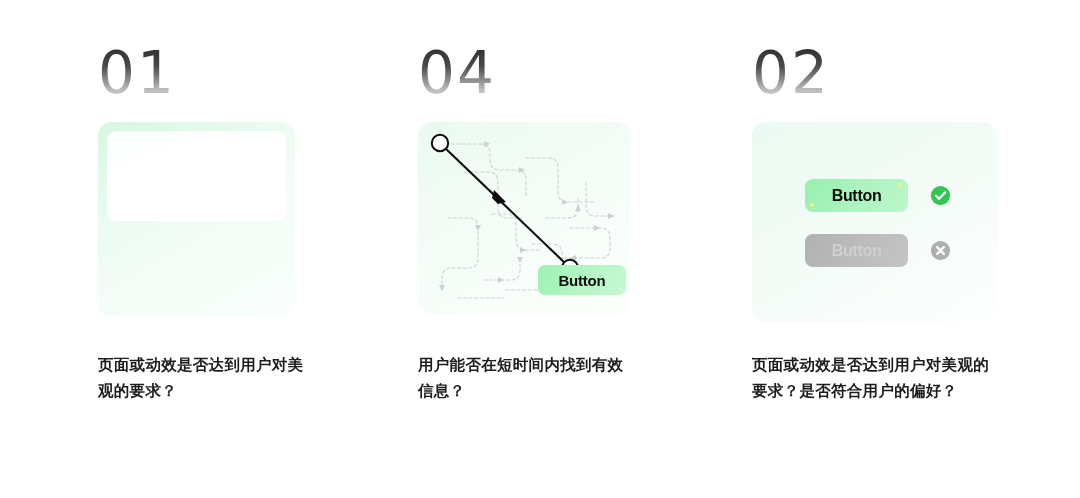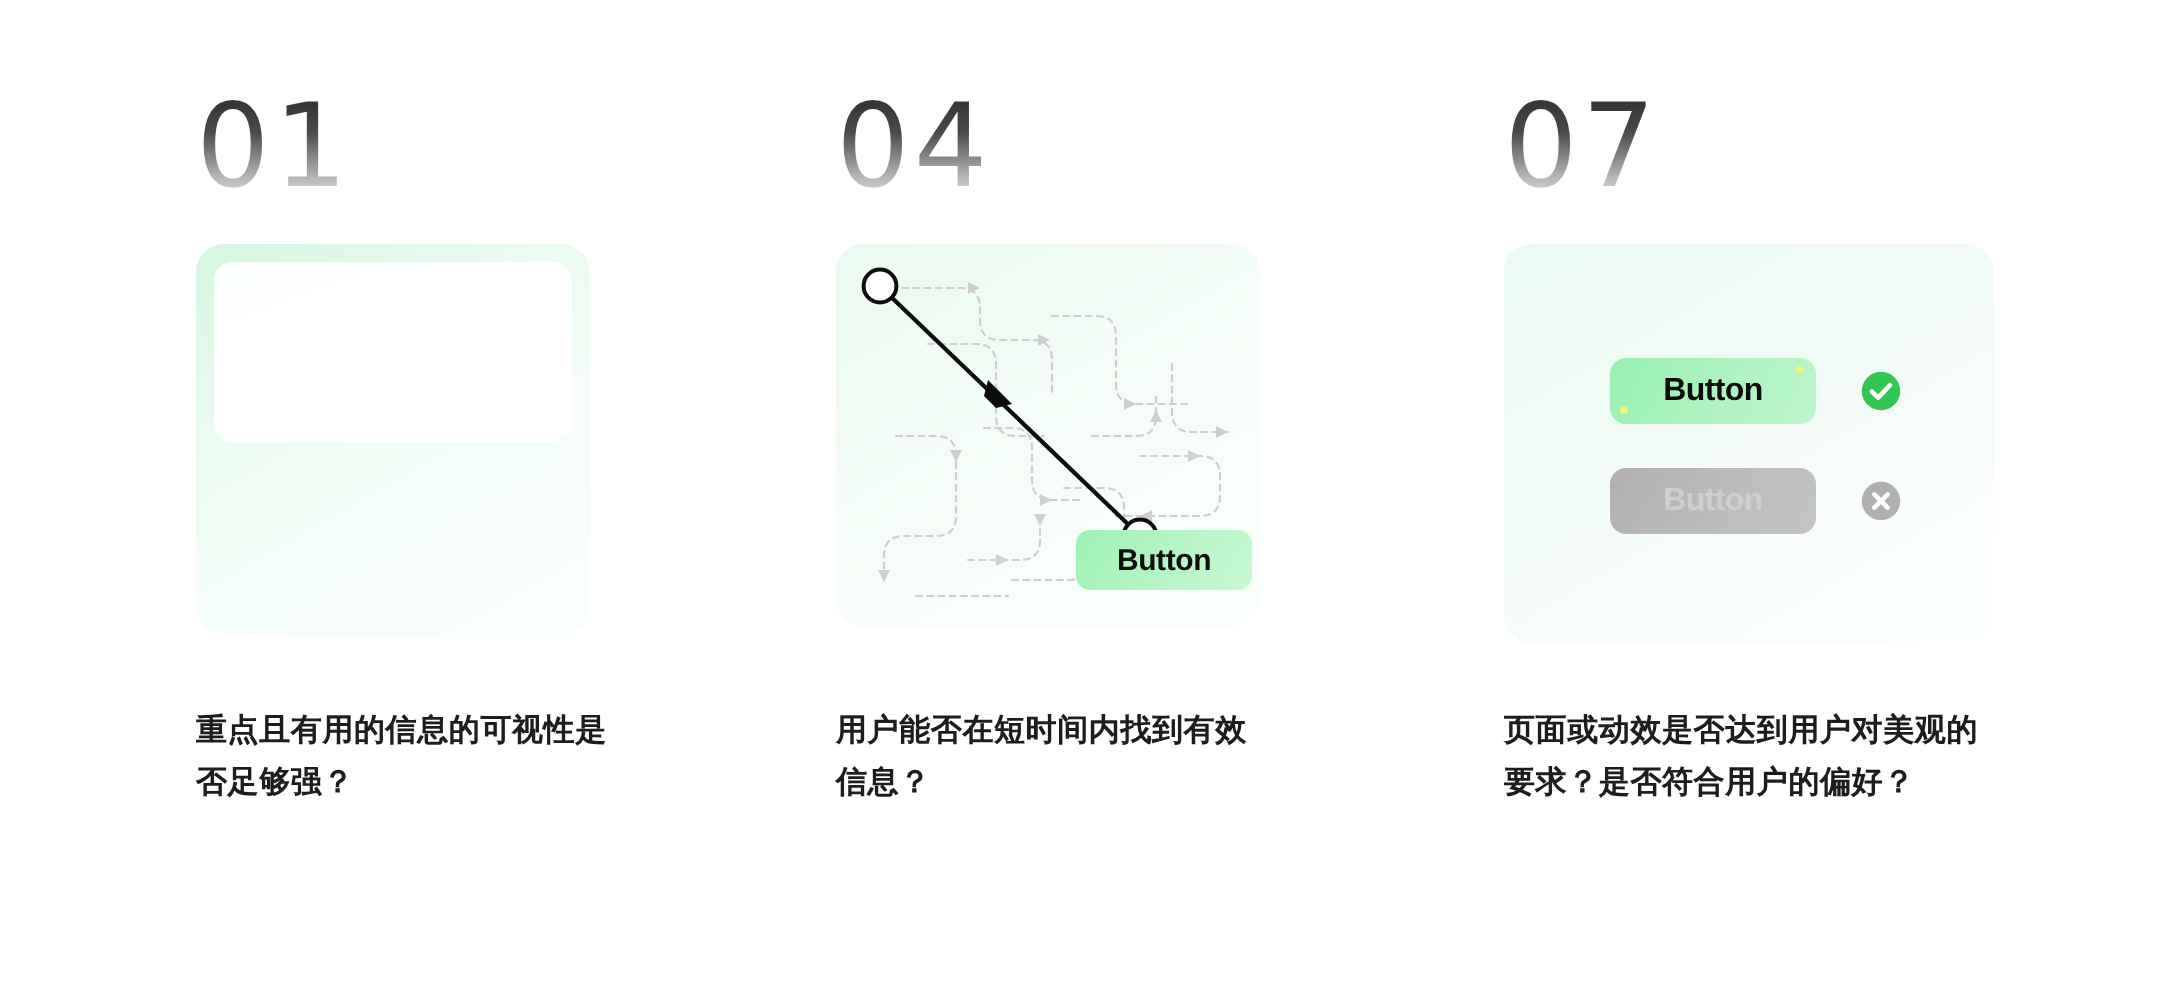--- a/index.html
+++ b/index.html
@@ -121,21 +121,21 @@
 <div class="page">
   <div class="columns">
 
     <div class="col col-1">
       <div class="numeral">01</div>
 
       <div class="card card-1">
         <div class="c1-whitebox"></div>
       </div>
 
-      <div class="caption cap-1">重点且有用的信息的可视性是否足够强？</div>
+      <div class="caption cap-1">页面或动效是否达到用户对美观的要求？</div>
     </div>
 
     <div class="col col-2">
       <div class="numeral">04</div>
 
       <div class="card card-2">
         <svg class="c2-maze" viewBox="0 0 212 192">
           <g fill="none" stroke="#cfcfcf" stroke-width="1.1" stroke-dasharray="3,2.6" stroke-linecap="round">
             <path d="M22 22 H62 Q72 22 72 32 V38 Q72 48 82 48 H98 Q108 48 108 58 V74"></path>
             <path d="M46 50 H70 Q80 50 80 60 V86 Q80 96 90 96 H104"></path>
@@ -171,21 +171,21 @@
           <circle cx="152" cy="146" r="8.2" fill="#ffffff" stroke="#0d0d0d" stroke-width="2"></circle>
         </svg>
 
         <div class="c2-button">Button</div>
       </div>
 
       <div class="caption cap-2">用户能否在短时间内找到有效信息？</div>
     </div>
 
     <div class="col col-3">
-      <div class="numeral">07</div>
+      <div class="numeral">02</div>
 
       <div class="card card-3">
 
         <div class="c3-row c3-row-1">
           <div class="c3-btn c3-btn-active">Button</div>
           <svg class="c3-status" viewBox="0 0 24 24">
             <circle cx="12" cy="12" r="11" fill="#33c653"></circle>
             <path d="M6.8 12.3 L10.4 15.8 L17.2 8.6" fill="none" stroke="#ffffff" stroke-width="2.6" stroke-linecap="round" stroke-linejoin="round"></path>
           </svg>
         </div>

